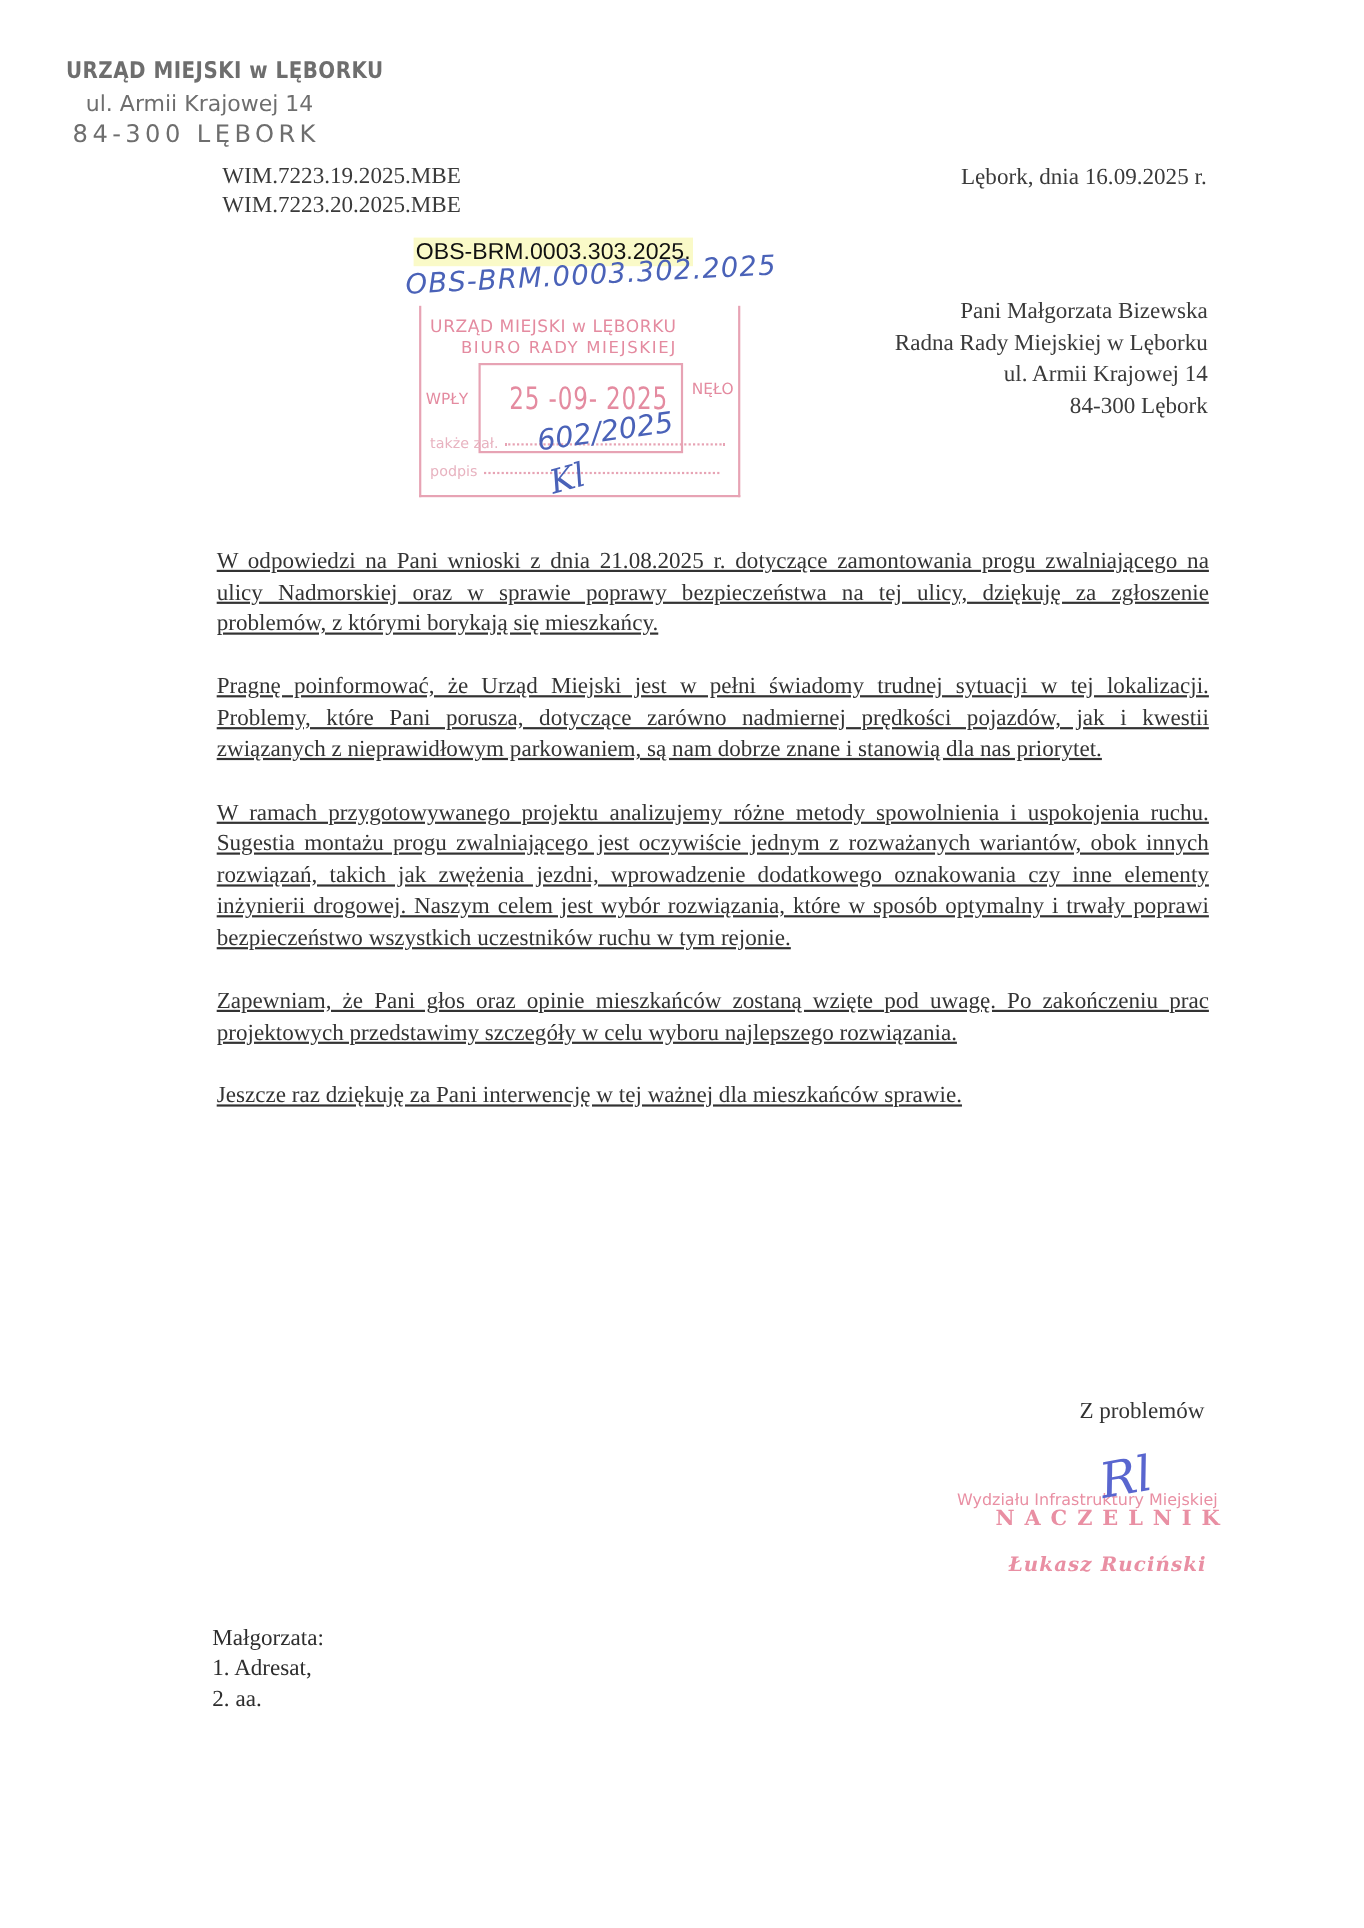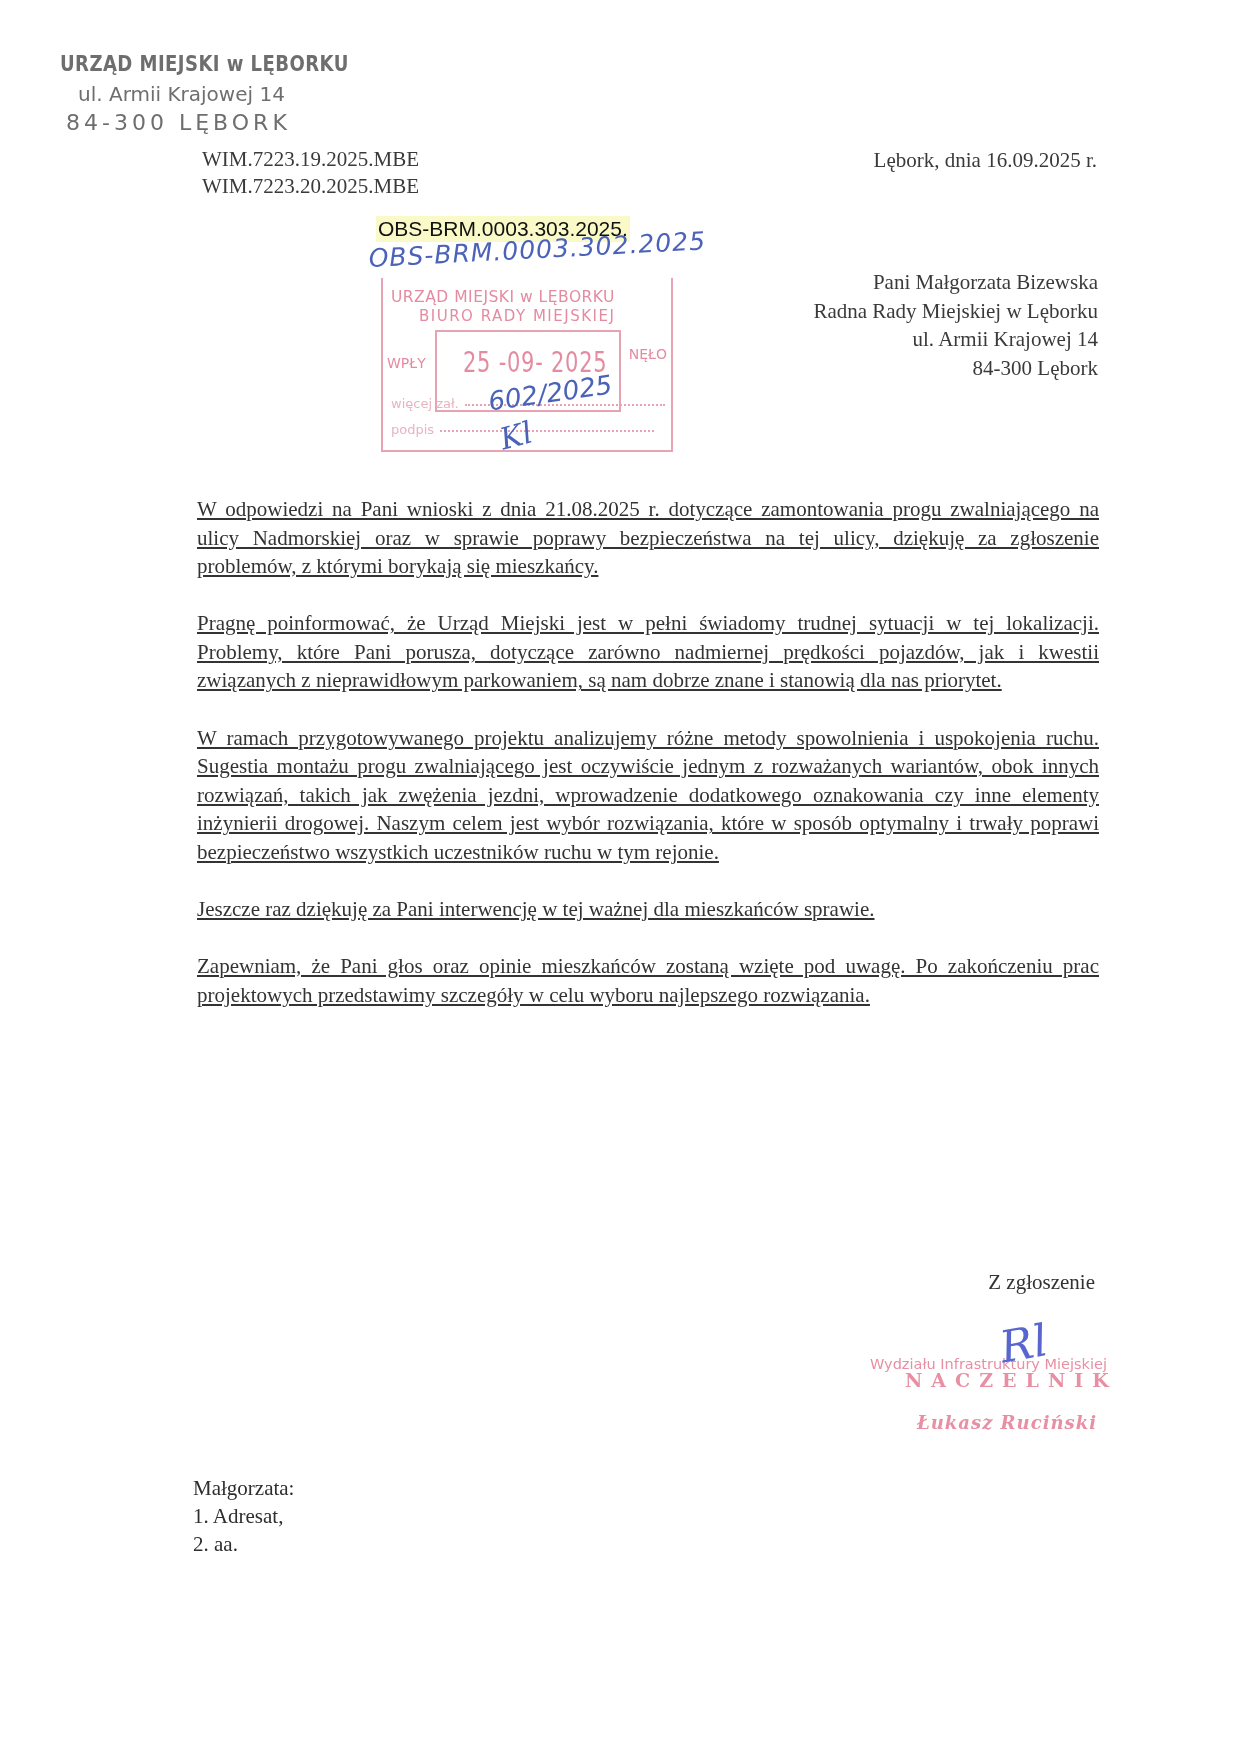--- a/index.html
+++ b/index.html
@@ -68,45 +68,45 @@
   <div class="handwritten-ref">OBS-BRM.0003.302.2025</div>
 
   <div class="incoming-stamp">
     <div class="st-l1">URZĄD MIEJSKI w LĘBORKU</div>
     <div class="st-l2">BIURO RADY MIEJSKIEJ</div>
     <div class="inner-box"></div>
     <div class="wply">WPŁY</div>
     <div class="neło">NĘŁO</div>
     <div class="date">25 -09- 2025</div>
     <div class="row" style="top:118px;">
-      <span>więcej zał.</span><span class="dots"></span>
+      <span>także zał.</span><span class="dots"></span>
     </div>
     <div class="row" style="top:144px;">
       <span>podpis</span><span class="dots" style="width:214px"></span>
     </div>
   </div>
   <div class="handwritten-number">602/2025</div>
   <div class="handwritten-initials">Kl</div>
 
   <div class="recipient serif">
     <div>Pani Małgorzata Bizewska</div>
     <div>Radna Rady Miejskiej w Lęborku</div>
     <div>ul. Armii Krajowej 14</div>
     <div>84-300 Lębork</div>
   </div>
 
   <div class="body serif">
     <p>W odpowiedzi na Pani wnioski z dnia 21.08.2025 r. dotyczące zamontowania progu zwalniającego na ulicy Nadmorskiej oraz w sprawie poprawy bezpieczeństwa na tej ulicy, dziękuję za zgłoszenie problemów, z którymi borykają się mieszkańcy.</p>
     <p>Pragnę poinformować, że Urząd Miejski jest w pełni świadomy trudnej sytuacji w tej lokalizacji. Problemy, które Pani porusza, dotyczące zarówno nadmiernej prędkości pojazdów, jak i kwestii związanych z nieprawidłowym parkowaniem, są nam dobrze znane i stanowią dla nas priorytet.</p>
     <p>W ramach przygotowywanego projektu analizujemy różne metody spowolnienia i uspokojenia ruchu. Sugestia montażu progu zwalniającego jest oczywiście jednym z rozważanych wariantów, obok innych rozwiązań, takich jak zwężenia jezdni, wprowadzenie dodatkowego oznakowania czy inne elementy inżynierii drogowej. Naszym celem jest wybór rozwiązania, które w sposób optymalny i trwały poprawi bezpieczeństwo wszystkich uczestników ruchu w tym rejonie.</p>
+    <p>Zapewniam, że Pani głos oraz opinie mieszkańców zostaną wzięte pod uwagę. Po zakończeniu prac projektowych przedstawimy szczegóły w celu wyboru najlepszego rozwiązania.</p>
     <p>Jeszcze raz dziękuję za Pani interwencję w tej ważnej dla mieszkańców sprawie.</p>
-    <p>Zapewniam, że Pani głos oraz opinie mieszkańców zostaną wzięte pod uwagę. Po zakończeniu prac projektowych przedstawimy szczegóły w celu wyboru najlepszego rozwiązania.</p>
   </div>
 
-  <div class="closing serif">Z zgłoszenie</div>
+  <div class="closing serif">Z problemów</div>
   <div class="sig-title">NACZELNIK</div>
   <div class="sig-dept">Wydziału Infrastruktury Miejskiej</div>
   <div class="sig-scribble">Rl</div>
   <div class="sig-name">Łukasz Ruciński</div>
 
   <div class="recipients-list serif">
     <div>Małgorzata:</div>
     <div>1. Adresat,</div>
     <div>2. aa.</div>
   </div>

